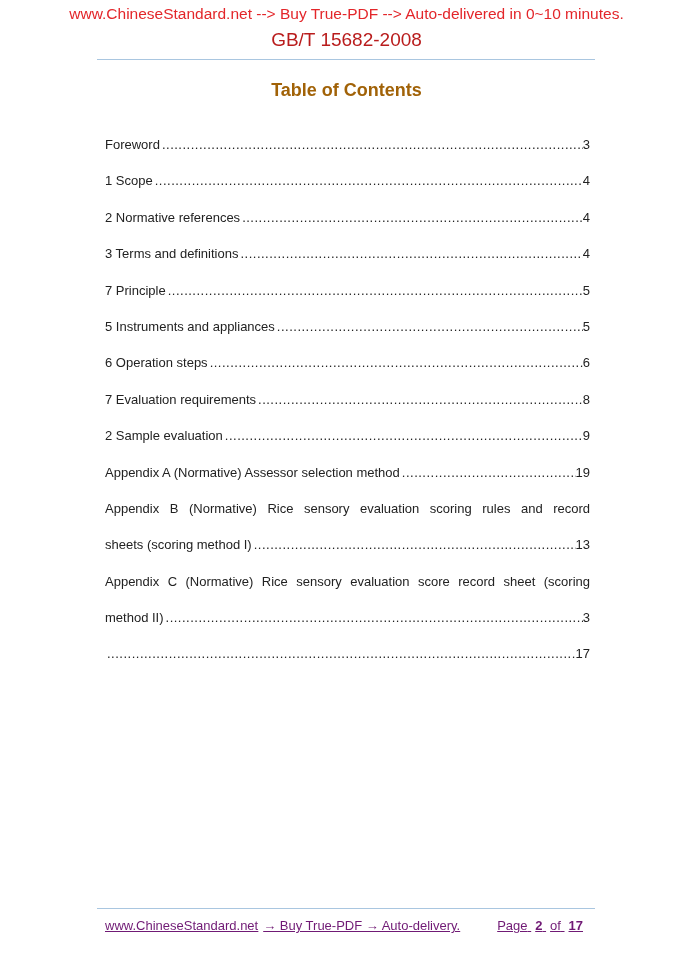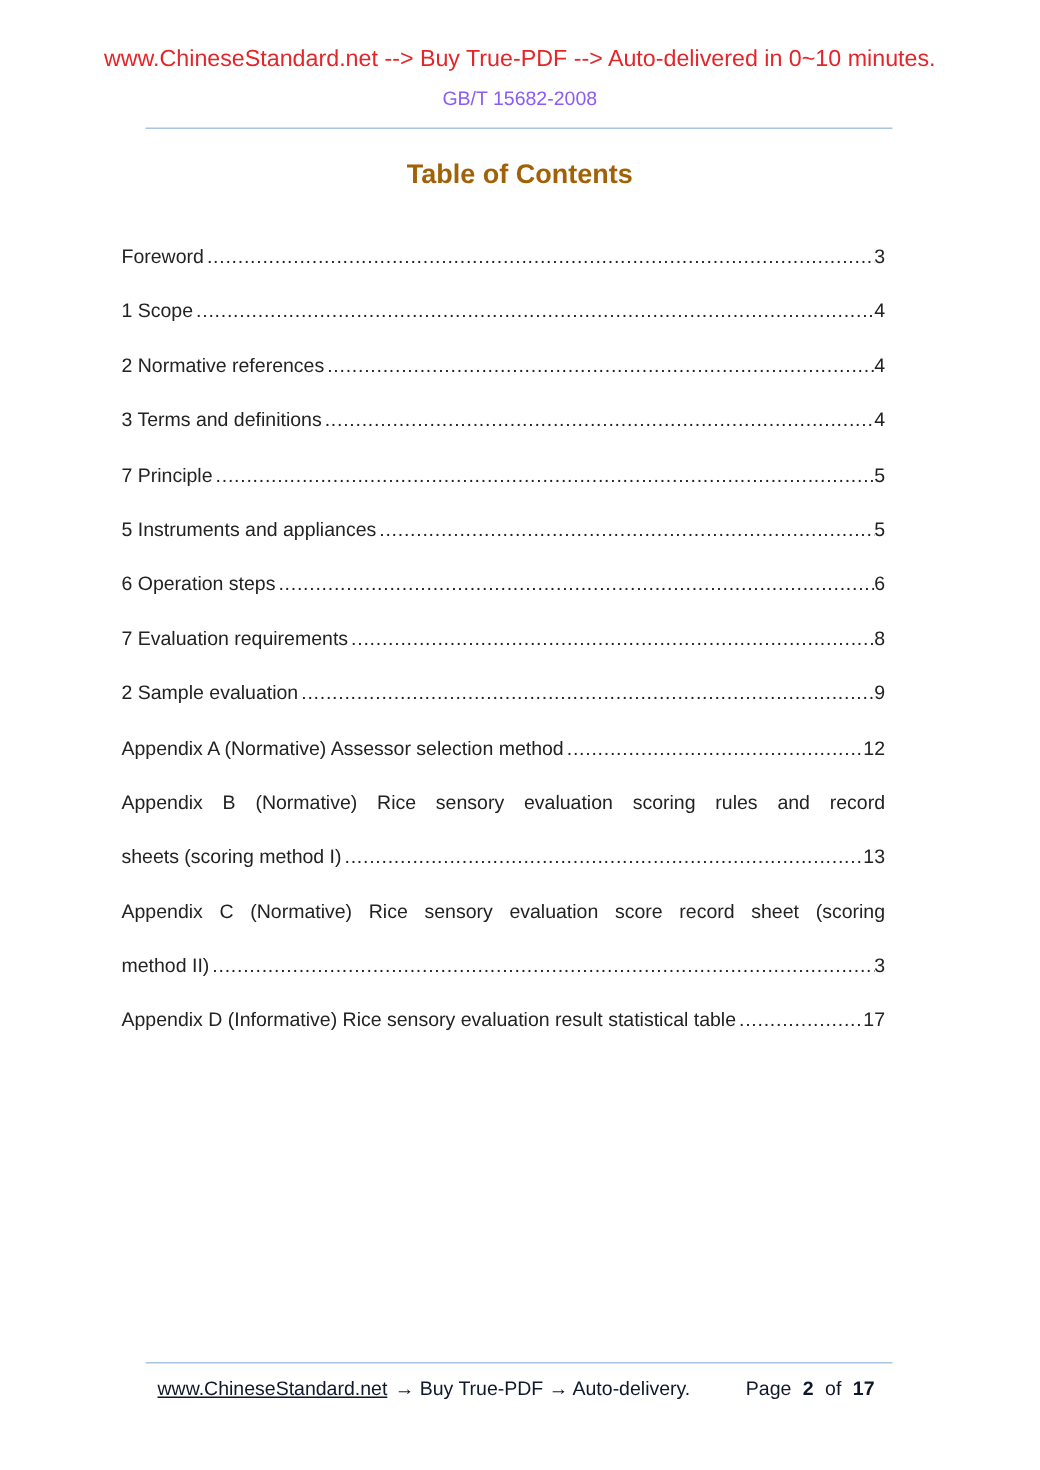--- a/index.html
+++ b/index.html
@@ -5,49 +5,49 @@
   html, body { margin: 0; padding: 0; }
   body {
     width: 693px; height: 980px;
     background: #ffffff;
     font-family: "Liberation Sans", sans-serif;
     color: #222222;
     position: relative;
     overflow: hidden;
   }
   .banner {
-    padding-top: 30px;
+    padding-top: 4px;
     text-align: center;
     color: #e3262a;
     font-size: 15.5px;
     line-height: 19px;
   }
   .doc-code {
     margin-top: 9px;
     text-align: center;
-    color: #8b5cf6;
-    font-size: 13px;
+    color: #b91c1c;
+    font-size: 19px;
     line-height: 15px;
   }
   .rule {
     border: none;
     border-top: 1px solid #a9c6e0;
     margin: 12px 0 0 97px;
     width: 498px;
   }
   .page-title {
     margin-top: 19px;
     text-align: center;
     font-size: 18px;
     line-height: 22px;
     font-weight: bold;
     color: #a16207;
   }
   .toc {
-    margin: 26px 103px 0 81px;
+    margin: 26px 103px 0 105px;
     font-size: 13px;
   }
   .toc-row {
     height: 36.4px;
     display: flex;
     align-items: baseline;
     line-height: 36.4px;
     white-space: nowrap;
   }
   .toc-row.justify-line {
@@ -64,22 +64,23 @@
     letter-spacing: 0.5px;
     padding: 0 1px 0 2px;
   }
   .toc-page { flex: 0 0 auto; }
   .footer {
     position: absolute;
     left: 97px;
     width: 498px;
     top: 908px;
     border-top: 1px solid #a9c6e0;
-    color: #0f172a;
+    color: #701a75;
     font-size: 13px;
+    text-decoration: underline;
   }
   .footer-inner {
     display: flex;
     justify-content: space-between;
     align-items: baseline;
     padding: 9px 12px 0 8px;
   }
   .footer-link { text-decoration: underline; cursor: pointer; }
   .footer-tagline { margin-left: 5px; }
   .page-indicator span { margin-left: 4px; }
@@ -146,21 +147,21 @@
 
   <div class="toc-row">
     <span class="toc-label">2 Sample evaluation</span>
     <span class="dots">....................................................................................................................................................................................................................................................................</span>
     <span class="toc-page">9</span>
   </div>
 
   <div class="toc-row">
     <span class="toc-label">Appendix A (Normative) Assessor selection method</span>
     <span class="dots">....................................................................................................................................................................................................................................................................</span>
-    <span class="toc-page">12</span>
+    <span class="toc-page">19</span>
   </div>
 
   <div class="toc-row justify-line">
     <span>Appendix B (Normative) Rice sensory evaluation scoring rules and record</span>
   </div>
   <div class="toc-row">
     <span class="toc-label">sheets (scoring method I)</span>
     <span class="dots">....................................................................................................................................................................................................................................................................</span>
     <span class="toc-page">13</span>
   </div>
@@ -168,21 +169,20 @@
   <div class="toc-row justify-line">
     <span>Appendix C (Normative) Rice sensory evaluation score record sheet (scoring</span>
   </div>
   <div class="toc-row">
     <span class="toc-label">method II)</span>
     <span class="dots">....................................................................................................................................................................................................................................................................</span>
     <span class="toc-page">3</span>
   </div>
 
   <div class="toc-row">
-    <span class="toc-label">Appendix D (Informative) Rice sensory evaluation result statistical table</span>
     <span class="dots">....................................................................................................................................................................................................................................................................</span>
     <span class="toc-page">17</span>
   </div>
 
 </div>
 
 <div class="footer">
   <div class="footer-inner">
     <span>
       <span class="footer-link">www.ChineseStandard.net</span><span class="footer-tagline">→ Buy True-PDF → Auto-delivery.</span>

